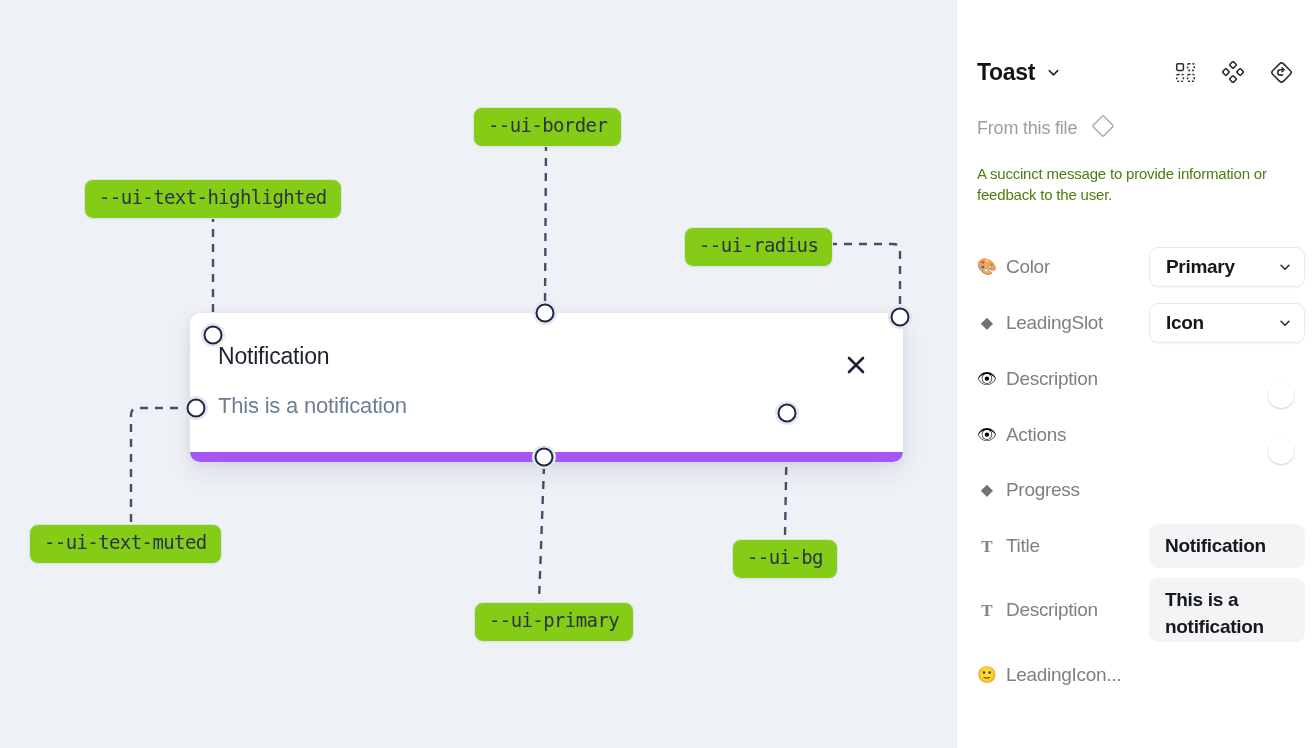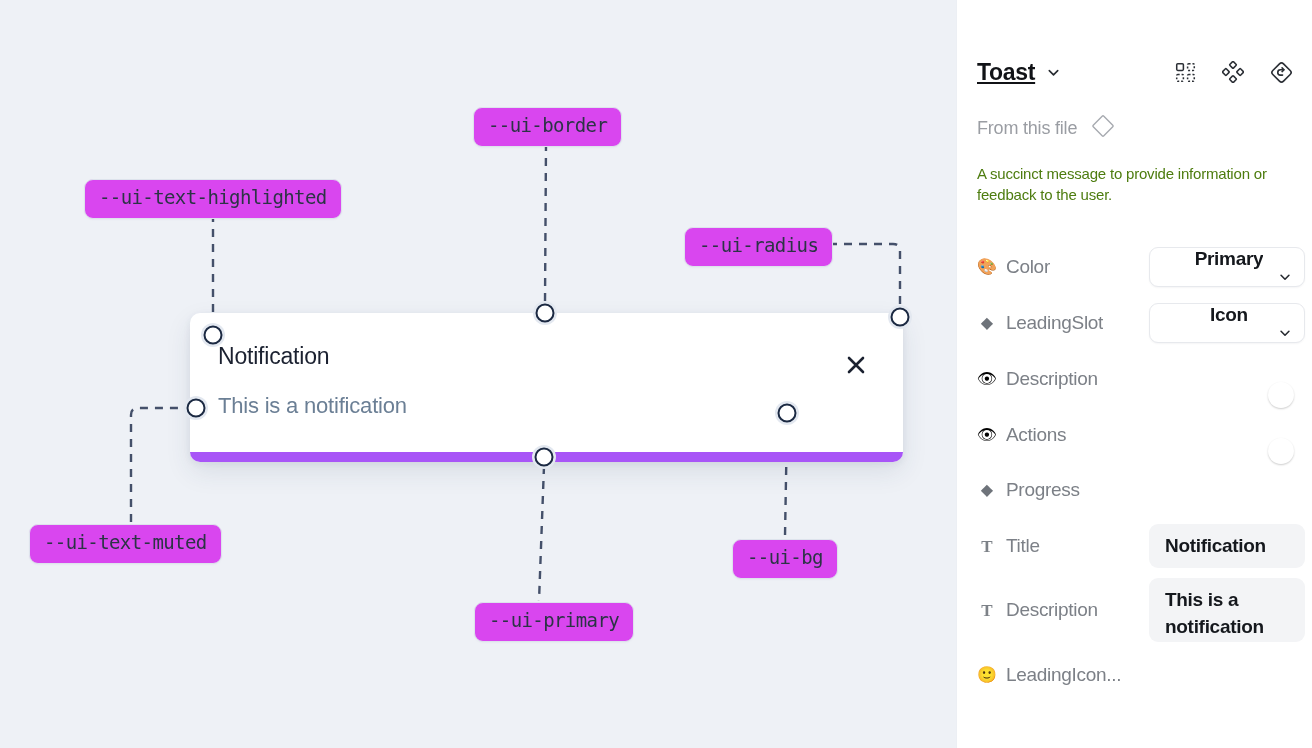--- a/index.html
+++ b/index.html
@@ -52,21 +52,21 @@
   .toast-close svg { display: block; }
   .toast-progress {
     position: absolute; left: 0; bottom: 0;
     height: 10px; width: 100%;
     background: #a855f7;
   }
 
   
   .chip {
     position: absolute;
-    background: #d946ef;
+    background: #84cc16;
     border: 1.5px solid #dde3ec;
     border-radius: 9px;
     color: #2b3445;
     font-family: "DejaVu Sans Mono", "Liberation Mono", monospace;
     font-size: 19px;
     letter-spacing: -.6px;
     padding: 7px 14px 9px;
     white-space: nowrap;
     line-height: 1.15;
     box-shadow: 0 1px 2px rgba(40,55,90,.04);
@@ -92,21 +92,20 @@
     border-left: 1px solid #eceff4;
   }
   .sb-header {
     position: absolute; left: 20px; top: 50px;
     width: 316px; height: 44px;
     display: flex; align-items: center;
   }
   .sb-title {
     font-size: 23px; font-weight: bold; color: #111317;
     letter-spacing: -.3px;
-    text-decoration: underline;
   }
   .sb-title-caret { margin-left: 11px; display: flex; align-items: center; cursor: pointer; }
   .sb-header-icons {
     margin-left: auto; display: flex; align-items: center; gap: 26px;
   }
   .sb-header-icons > span { display: flex; cursor: pointer; }
   .fromfile-row {
     position: absolute; left: 20px; top: 113px;
     display: flex; align-items: center; gap: 13px;
   }
@@ -147,21 +146,20 @@
 
   .select-box {
     width: 156px; height: 40px;
     border: 1px solid #e7e9ed;
     border-radius: 9px;
     background: #fff;
     display: flex; align-items: center;
     padding: 0 12px 0 16px;
     cursor: pointer;
     box-shadow: 0 1px 2px rgba(20,25,40,.045);
-    flex-direction: column;
   }
   .select-val {
     font-size: 19px; font-weight: bold; color: #15181d;
     letter-spacing: -.3px;
     white-space: nowrap; overflow: hidden; text-overflow: ellipsis;
   }
   .select-caret { margin-left: auto; display: flex; padding-left: 6px; }
   .select-lead { display: flex; margin-right: 9px; flex: 0 0 auto; }
 
   .text-box {

